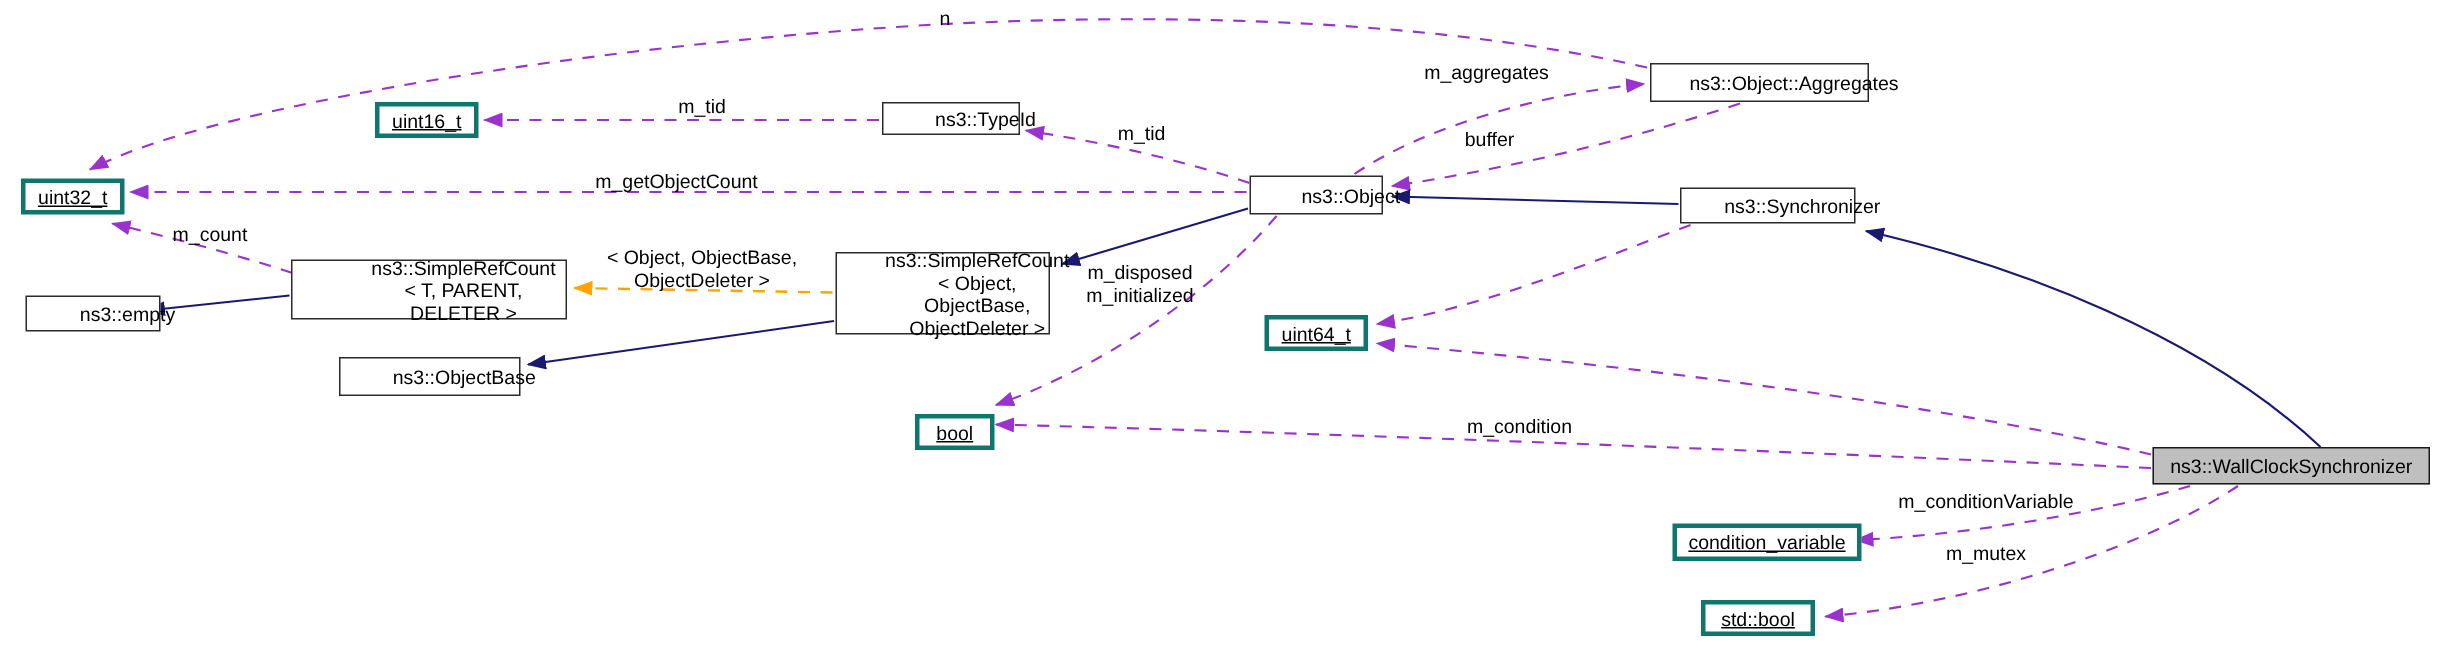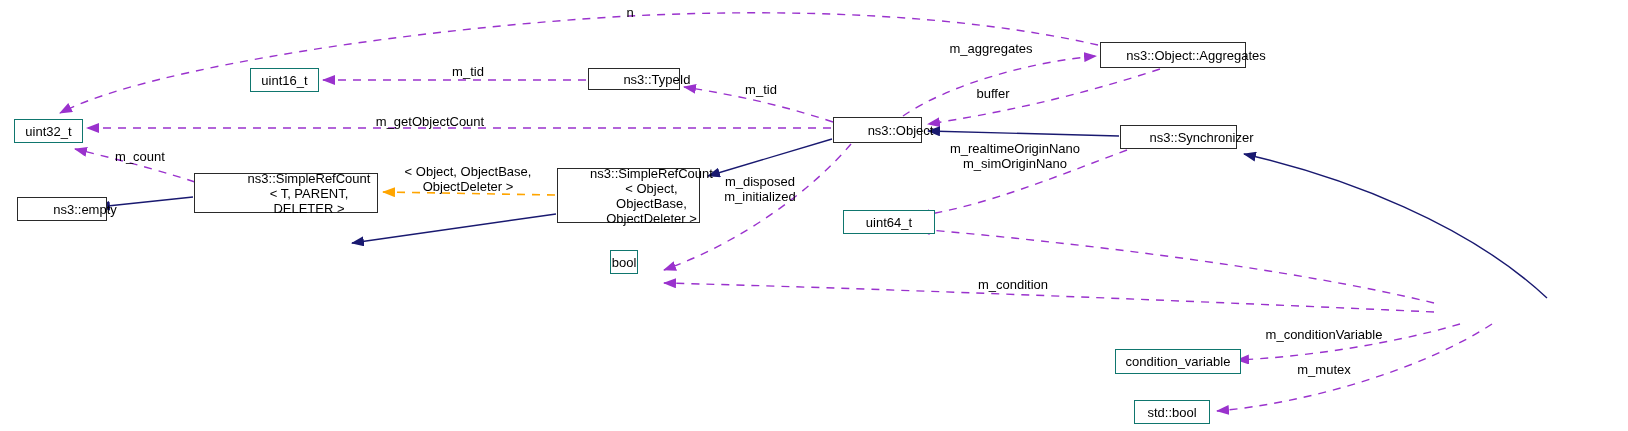--- a/index.html
+++ b/index.html
@@ -12,21 +12,21 @@
     overflow:hidden;
   }
   svg.edges{position:absolute;left:0;top:0;width:1628px;height:431px;}
   .node{
     position:absolute;box-sizing:border-box;
     display:flex;align-items:center;justify-content:center;
     text-align:center;white-space:pre-line;line-height:15px;
     background:#ffffff;padding:0 2px;
   }
   .node.class-node{border:1.5px solid #2a2a2a;padding-left:48px;}
-  .node.external-node{border:1px solid #0f766e;}
+  .node.external-node{border:3px solid #0f766e;text-decoration:underline;}
   .node.focus-node{border:1.5px solid #1a1a1a;background:#bfbfbf;}
   .edge-label{
     position:absolute;transform:translate(-50%,-50%);
     text-align:center;white-space:pre-line;line-height:15px;
     color:#000;
   }
 </style>
 </head>
 <body>
 
@@ -66,42 +66,42 @@
     <path d="M832,139 L708,176" fill="none" stroke="#191970" stroke-width="1.4" marker-end="url(#arr-b)"></path>
     <path d="M1119,136 L928,131" fill="none" stroke="#191970" stroke-width="1.4" marker-end="url(#arr-b)"></path>
     <path d="M1547,298 C1468,224 1345,177 1244,154" fill="none" stroke="#191970" stroke-width="1.4" marker-end="url(#arr-b)"></path>
   </svg>
 
   <div class="node external-node" style="left:250px;top:68px;width:69px;height:24px">uint16_t</div>
   <div class="node external-node" style="left:14px;top:119px;width:69px;height:24px">uint32_t</div>
   <div class="node class-node" style="left:17px;top:197px;width:90px;height:24px">ns3::empty</div>
   <div class="node class-node" style="left:194px;top:173px;width:184px;height:40px">ns3::SimpleRefCount
 &lt; T, PARENT, DELETER &gt;</div>
+  <div class="node class-node" style="left:226px;top:238px;width:121px;height:26px">ns3::ObjectBase</div>
   <div class="node class-node" style="left:588px;top:68px;width:92px;height:22px">ns3::TypeId</div>
   <div class="node class-node" style="left:557px;top:168px;width:143px;height:55px">ns3::SimpleRefCount
 &lt; Object, ObjectBase,
 ObjectDeleter &gt;</div>
   <div class="node class-node" style="left:833px;top:117px;width:89px;height:26px">ns3::Object</div>
-  <div class="node external-node" style="left:843px;top:210px;width:92px;height:24px">uint64_t</div>
-  <div class="node external-node" style="left:610px;top:250px;width:28px;height:24px">bool</div>
+  <div class="node external-node" style="left:843px;top:210px;width:69px;height:24px">uint64_t</div>
+  <div class="node external-node" style="left:610px;top:276px;width:53px;height:24px">bool</div>
   <div class="node class-node" style="left:1100px;top:42px;width:146px;height:26px">ns3::Object::Aggregates</div>
   <div class="node class-node" style="left:1120px;top:125px;width:117px;height:24px">ns3::Synchronizer</div>
+  <div class="node focus-node" style="left:1435px;top:298px;width:185px;height:25px">ns3::WallClockSynchronizer</div>
   <div class="node external-node" style="left:1115px;top:349px;width:126px;height:25px">condition_variable</div>
   <div class="node external-node" style="left:1134px;top:400px;width:76px;height:24px">std::bool</div>
 
   <div class="edge-label" style="left:630px;top:12px">n</div>
   <div class="edge-label" style="left:468px;top:71px">m_tid</div>
-  <div class="edge-label" style="left:430px;top:121px">m_getObjectCount</div>
+  <div class="edge-label" style="left:451px;top:121px">m_getObjectCount</div>
   <div class="edge-label" style="left:140px;top:156px">m_count</div>
   <div class="edge-label" style="left:468px;top:179px">&lt; Object, ObjectBase,
 ObjectDeleter &gt;</div>
   <div class="edge-label" style="left:761px;top:89px">m_tid</div>
   <div class="edge-label" style="left:991px;top:48px">m_aggregates</div>
   <div class="edge-label" style="left:993px;top:93px">buffer</div>
   <div class="edge-label" style="left:760px;top:189px">m_disposed
 m_initialized</div>
-  <div class="edge-label" style="left:1015px;top:156px">m_realtimeOriginNano
-m_simOriginNano</div>
   <div class="edge-label" style="left:1013px;top:284px">m_condition</div>
   <div class="edge-label" style="left:1324px;top:334px">m_conditionVariable</div>
   <div class="edge-label" style="left:1324px;top:369px">m_mutex</div>
 
 </div>
 
 </body></html>

